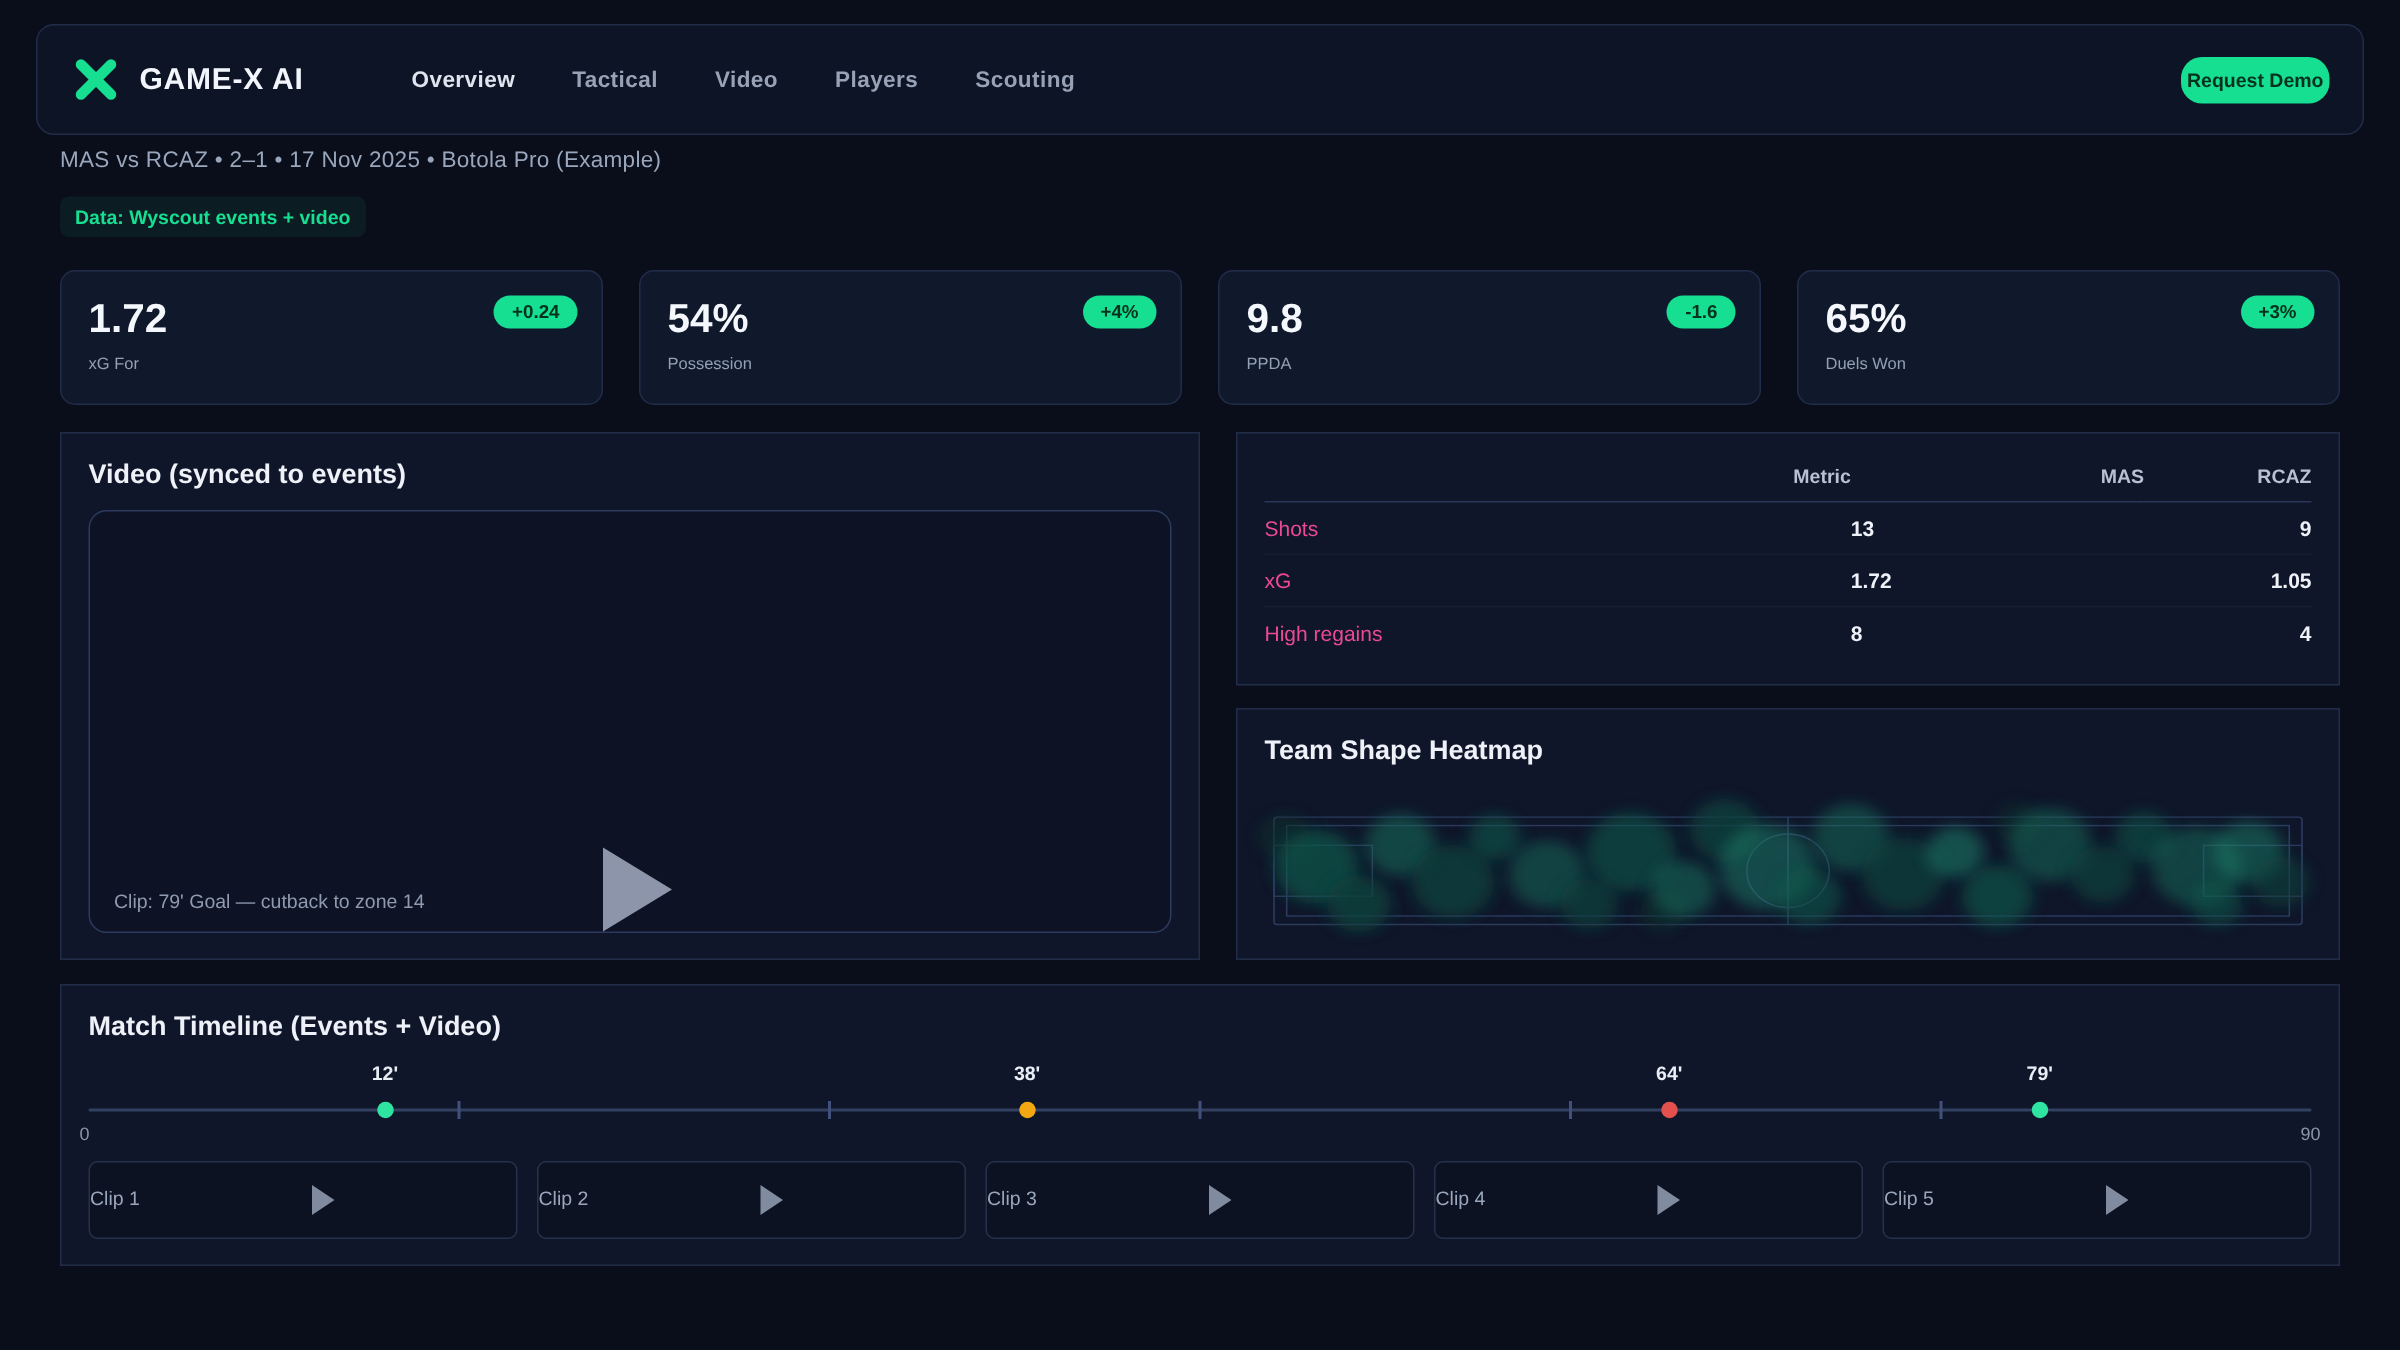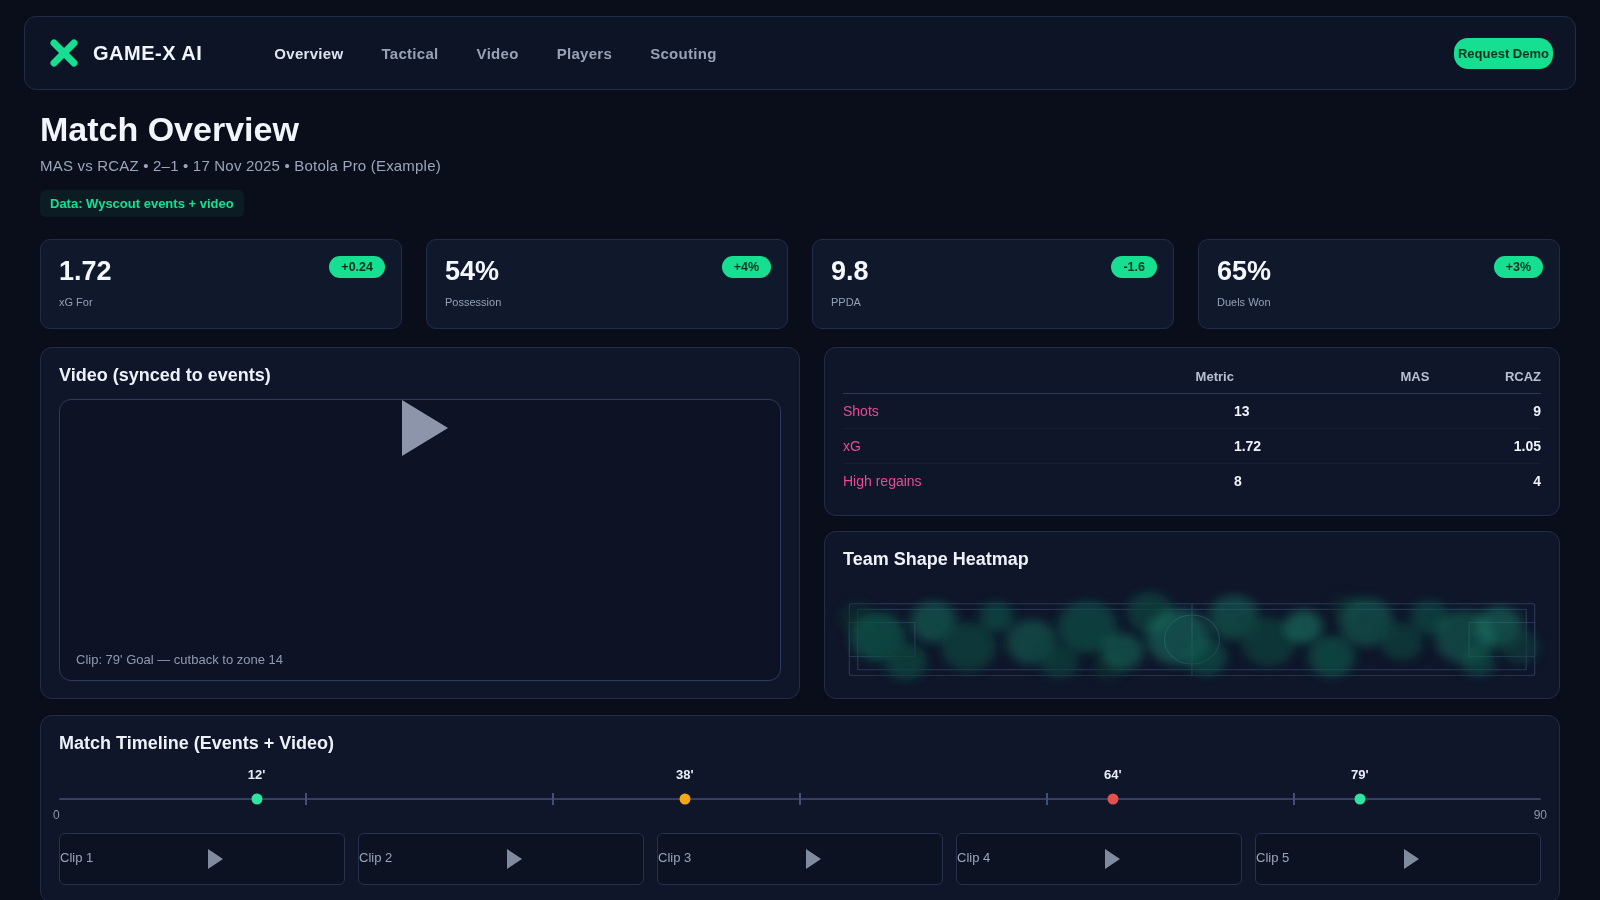--- a/index.html
+++ b/index.html
@@ -52,32 +52,32 @@
   }
   .kpi-value{ font-size:27px; font-weight:800; color:#f4f7fb; }
   .kpi-label{ margin-top:9px; font-size:11px; color:var(--muted); }
   .kpi-badge{
     position:absolute; top:16px; right:16px;
     background:var(--accent); color:var(--badge-text);
     font-size:12.5px; font-weight:800; padding:4px 12px; border-radius:13px;
   }
   
   .panel{
-    background:var(--panel); border:1px solid var(--border); border-radius:12px;
+    background:var(--panel); border:1px solid var(--border); border-radius:0;
     padding:17px 18px;
   }
   .panel h2{ font-size:18px; font-weight:800; color:#eef2f8; margin-bottom:13px; }
   .mid-grid{ margin-top:18px; display:grid; grid-template-columns:760px 1fr; gap:24px; align-items:stretch; }
   .right-col{ display:flex; flex-direction:column; gap:15px; }
   
   .video-panel{ display:flex; flex-direction:column; }
   .video-box{
     flex:1; min-height:278px; position:relative;
     background:#0d1325; border:1px solid var(--border2); border-radius:12px;
-    display:flex; align-items:flex-start; justify-content:center; cursor:pointer;
+    display:flex; align-items:flex-end; justify-content:center; cursor:pointer;
   }
   .play-big{
     width:0; height:0; border-left:46px solid #9aa4b8;
     border-top:28px solid transparent; border-bottom:28px solid transparent;
     opacity:.9; margin-left:10px;
   }
   .video-caption{
     position:absolute; left:16px; bottom:13px; font-size:13px; color:#8f9ab0;
   }
   
@@ -137,21 +137,20 @@
       <div class="nav-item">Tactical</div>
       <div class="nav-item">Video</div>
       <div class="nav-item">Players</div>
       <div class="nav-item">Scouting</div>
     </nav>
   <button class="cta">Request Demo</button>
 </header>
 
 <div class="content">
 
-  <h1>Match Overview</h1>
   <div class="subtitle">MAS vs RCAZ  •  2–1  •  17 Nov 2025  •  Botola Pro (Example)</div>
   <div class="data-badge">Data: Wyscout events + video</div>
 
   
   <div class="kpi-row">
       <div class="kpi-card">
         <div class="kpi-badge">+0.24</div>
         <div class="kpi-value">1.72</div>
         <div class="kpi-label">xG For</div>
       </div>

